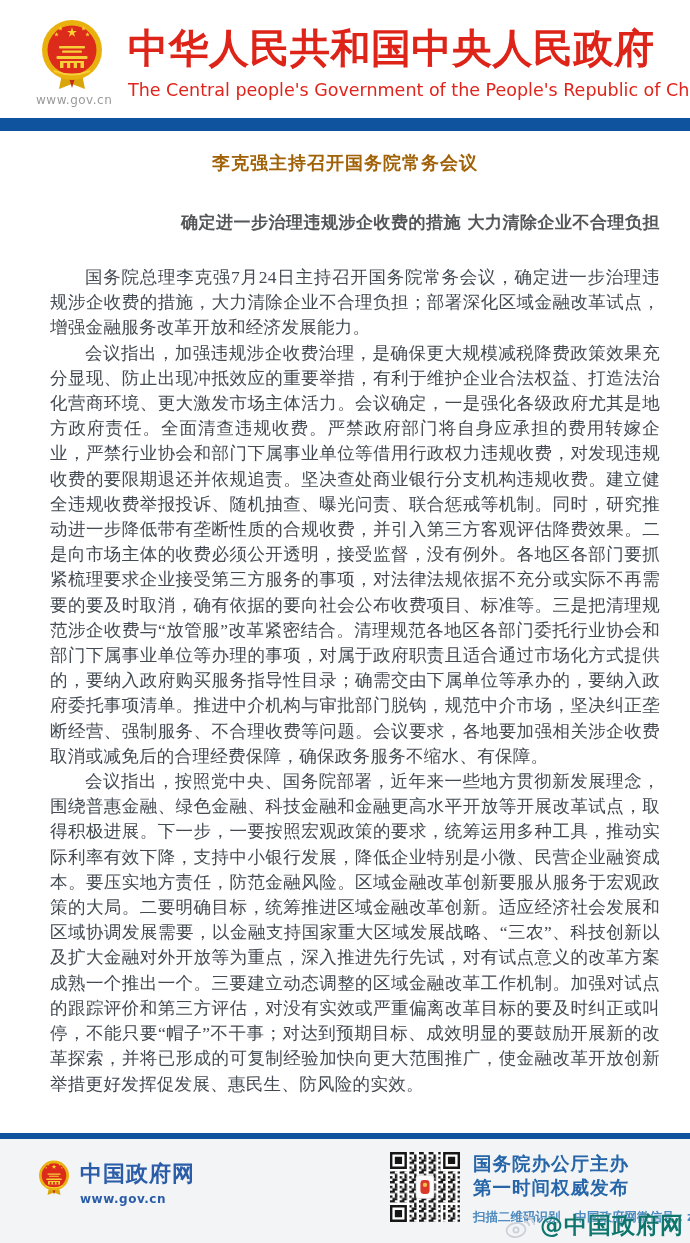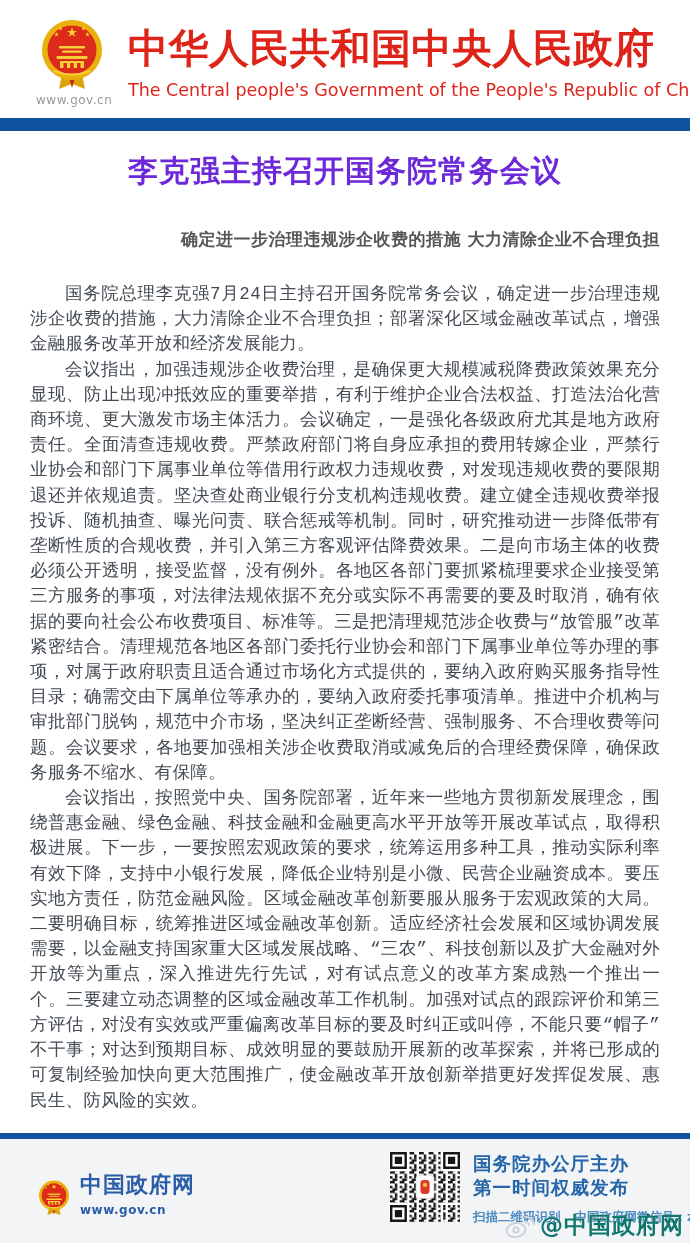--- a/index.html
+++ b/index.html
@@ -17,40 +17,40 @@
   .header-right { position:absolute; left:128px; top:24px; }
   .site-title {
     font-size:40px; font-weight:bold; color:#de2418; letter-spacing:.5px;
     line-height:1.2; white-space:nowrap;
   }
   .site-subtitle { font-size:17.5px; color:#e0241b; margin-top:8px; white-space:nowrap; }
   .blue-bar { height:13px; background:#0f539e; }
   
   .article { padding:20px 30px 0 30px; }
   .article-title {
-    text-align:center; font-size:30px; font-weight:bold; color:#6d28d9;
+    text-align:center; font-size:18px; font-weight:bold; color:#a16207;
     letter-spacing:1px; margin-top:0;
   }
   .article-subtitles { margin-top:33px; text-align:right; }
   .article-subtitle {
     font-size:17px; font-weight:bold; color:#555658;
     line-height:29px; letter-spacing:.5px;
   }
   .article-body { margin-top:28px; }
   .article-body p {
-    font-family:Liberation Mono, monospace;
+    font-family:Liberation Serif, serif;
     font-size:17.5px; color:#434a52; line-height:25.2px;
-    text-align:justify; text-indent:2em; letter-spacing:.3px;
+    text-align:justify; text-indent:2em; letter-spacing:.3px;margin-left:20px;
   }
   
   .site-footer {
     position:absolute; left:0; bottom:0; width:690px; height:110px;
     background:#f3f4f6; border-top:6px solid #0f539e;
   }
-  .footer-left { position:absolute; left:38px; top:31px; display:flex; align-items:flex-end; }
+  .footer-left { position:absolute; left:38px; top:20px; display:flex; align-items:flex-start; }
   .footer-left .emblem-svg { width:32px; height:38px; display:block; }
   .footer-left-text { margin-left:10px; }
   .footer-site-name { font-size:22px; font-weight:bold; color:#2a5ca8; letter-spacing:1px; }
   .footer-site-url { font-size:12px; font-weight:bold; color:#2a5ca8; margin-top:3px; letter-spacing:.5px; }
   .footer-right { position:absolute; left:390px; top:13px; display:flex; }
   .qr-code { width:70px; height:70px; background:#fff; }
   .footer-right-text { margin-left:13px; }
   .footer-host-line { font-size:18.5px; font-weight:bold; color:#2565a8; line-height:24px; letter-spacing:1px; }
   .footer-scan-line { margin-top:9px; font-size:12.5px; color:#4d8ac0; font-weight:bold; white-space:nowrap; }
   .footer-scan-line .gap { display:inline-block; width:14px; }

